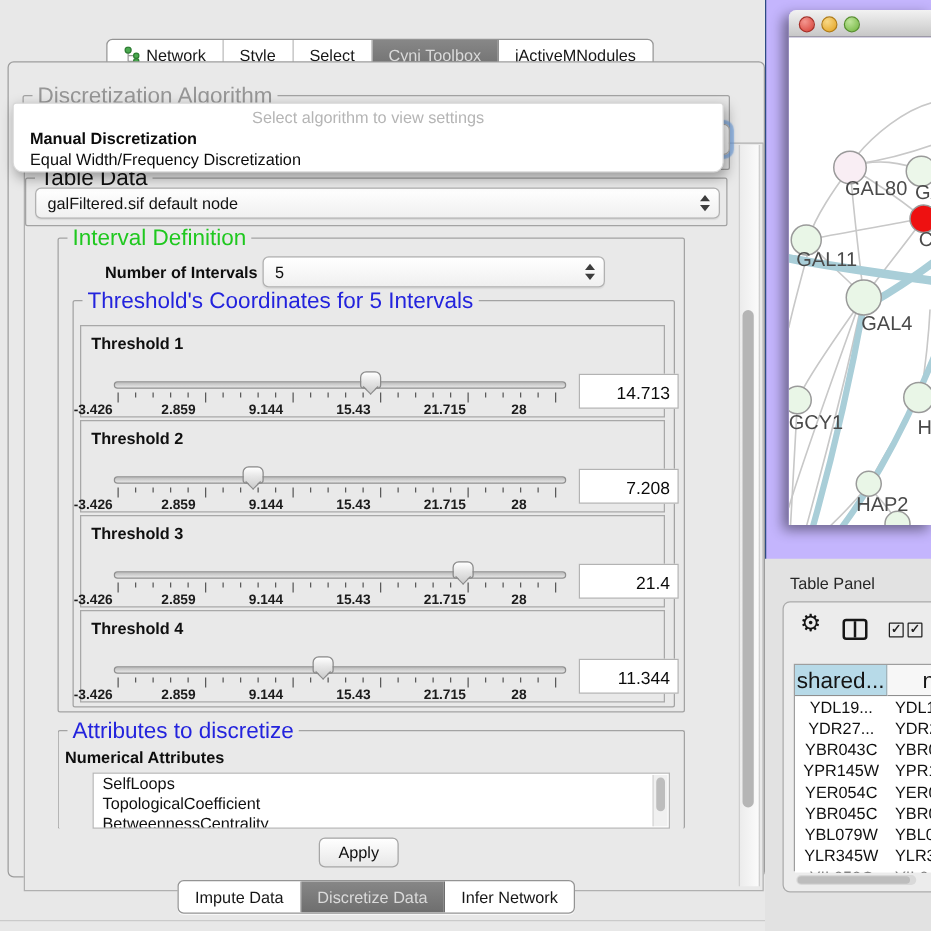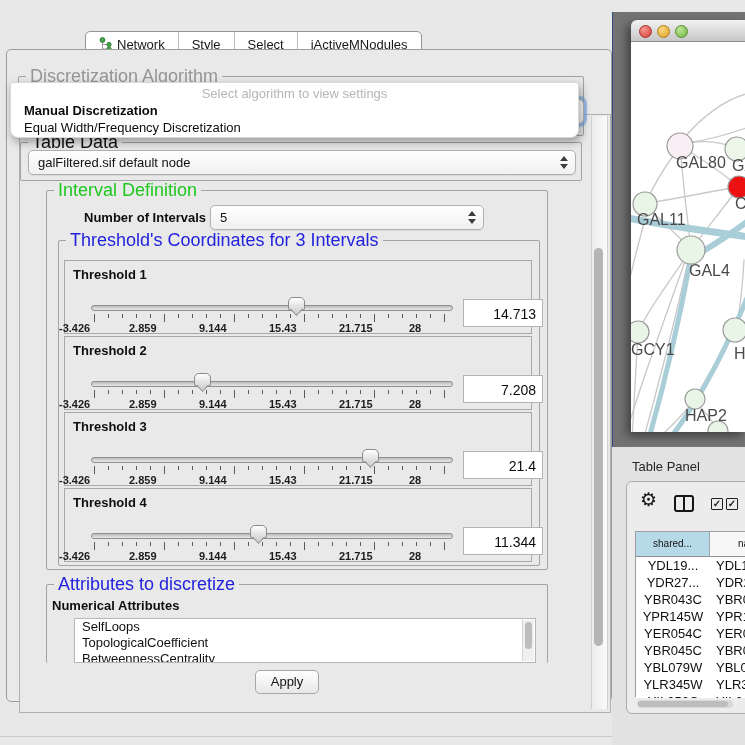--- a/index.html
+++ b/index.html
@@ -85,21 +85,21 @@
   .attr-item{height:16px;line-height:16px;padding-left:7px;font-size:13px;color:#101010;white-space:nowrap;}
   #attr-vscroll{position:absolute;right:1px;top:1px;width:11px;height:41px;background:#f0f0f0;border-left:1px solid #d5d5d5;}
   #attr-vscroll .vthumb{position:absolute;left:1.5px;top:2px;width:7px;height:27px;background:#bdbdbd;border-radius:4px;}
 
   .push-btn{position:absolute;height:22px;background:linear-gradient(#ffffff,#e7e7e7);
     border:1px solid #a6a6a6;border-radius:5px;font-size:13px;text-align:center;line-height:22px;color:#111;}
   #apply-btn{left:255px;top:670px;width:62px;}
   #bottom-line{position:absolute;left:0;top:736px;width:612px;height:1px;background:#cacaca;}
 
   
-  #net-frame{position:absolute;left:612px;top:12px;width:133px;height:524px;background:#737373;border-left:1px solid #2d4b82;}
+  #net-frame{position:absolute;left:612px;top:0;width:133px;height:524px;background:#c4b5fd;border-left:1px solid #2d4b82;}
   #net-window{position:absolute;left:18px;top:8px;width:115px;height:412px;border-radius:6px 0 0 0;overflow:hidden;
     box-shadow:-4px 4px 10px rgba(0,0,0,.45);}
   #net-titlebar{position:absolute;left:0;top:0;width:100%;height:22px;
     background:linear-gradient(#f2f2f2,#c7c7c7);border-bottom:1px solid #8f8f8f;box-sizing:border-box;}
   .light{position:absolute;top:4.5px;width:13px;height:13px;border-radius:50%;box-sizing:border-box;}
   .light.red{left:8px;background:radial-gradient(circle at 35% 30%,#f49790,#d63e35);border:1px solid #a62f28;}
   .light.yellow{left:26px;background:radial-gradient(circle at 35% 30%,#f8d886,#e3a11e);border:1px solid #b07c17;}
   .light.green{left:44px;background:radial-gradient(circle at 35% 30%,#bfe49a,#6fb53d);border:1px solid #578f2f;}
   #net-canvas{position:absolute;left:0;top:22px;width:115px;height:390px;background:#ffffff;}
   #net-svg text{font-size:16px;fill:#4a4a4a;}
@@ -110,21 +110,21 @@
   #tp-panel{position:absolute;left:14px;top:34px;width:119px;height:231px;background:#ececec;
     border:1px solid #ababab;border-radius:6px 0 0 6px;overflow:hidden;}
   #gear-icon{position:absolute;left:13px;top:8px;font-size:19px;color:#141414;line-height:20px;}
   #split-icon{position:absolute;left:47px;top:13px;width:16px;height:13px;border:2px solid #161616;border-radius:3px;}
   #split-icon::after{content:'';position:absolute;left:6.5px;top:0;bottom:0;width:2px;background:#161616;}
   .chk-icon{position:absolute;top:16px;width:10px;height:10px;border:1.5px solid #202020;border-radius:1px;
     font-size:10px;line-height:9px;text-align:center;color:#202020;font-weight:bold;}
   #chk1{left:84px;} #chk2{left:99px;}
   #tp-table{position:absolute;left:8px;top:49px;width:140px;height:166px;border:1px solid #9e9e9e;background:#fff;box-sizing:border-box;}
   #tp-header{display:flex;height:25px;}
-  .hcell{box-sizing:border-box;height:25px;line-height:24px;font-size:10px;border-right:1px solid #9aa7ad;border-bottom:1px solid #8f8f8f;}
+  .hcell{box-sizing:border-box;height:25px;line-height:24px;font-size:18px;border-right:1px solid #9aa7ad;border-bottom:1px solid #8f8f8f;}
   .hcell.c1{width:74px;text-align:center;background:#b7dae8;color:#141414;}
   .hcell.c2{flex:1;background:#f7f7f7;border-right:none;padding-left:28px;color:#141414;}
   #tp-rows{position:absolute;left:0;top:25px;width:100%;height:141px;overflow:hidden;background:#fff;}
   .trow{display:flex;height:17px;line-height:17px;font-size:13px;color:#101010;}
   .tcell1{width:74px;text-align:center;white-space:nowrap;}
   .tcell2{flex:1;padding-left:6px;white-space:nowrap;}
   #tp-hscroll{position:absolute;left:10px;top:218px;width:96px;height:8px;background:#d9d9d9;border-radius:4px;}
   #tp-hscroll .hthumb{position:absolute;left:1px;top:1px;width:90px;height:6px;background:#bdbdbd;border-radius:3px;}
 
   .lbl-bold{position:absolute;font-weight:bold;font-size:13px;color:#0e0e0e;white-space:nowrap;}
@@ -145,20 +145,23 @@
               <circle cx="10" cy="12" r="2.1" fill="#4aa94f" stroke="#2e7d33"></circle>
             </svg></span>
           <span>Network</span>
         </div>
         <div class="seg">
           <span>Style</span>
         </div>
         <div class="seg">
           <span>Select</span>
         </div>
+        <div class="seg sel">
+          <span>Cyni Toolbox</span>
+        </div>
         <div class="seg">
           <span>jActiveMNodules</span>
         </div>
       </div>
 
     <div id="content-panel">
       <div id="scrollpane"></div>
       <div id="main-vscroll">
         <div class="vthumb"></div>
       </div>
@@ -199,21 +202,21 @@
     <span class="lbl-bold" style="left:84px;top:210px;">Number of Intervals</span>
     <div class="combo" style="left:210px;top:205px;width:272px;">
       <span class="val">5</span>
       <span class="stepper">
           <span class="arr-up"></span>
           <span class="arr-dn"></span>
         </span>
     </div>
 
     <div class="grp" style="left:58px;top:240px;width:480px;height:324px;">
-      <span class="gtitle blue">Threshold's Coordinates for 3 Intervals</span>
+      <span class="gtitle blue">Threshold's Coordinates for 5 Intervals</span>
     </div>
     <div id="thr-boxes">
         <div class="tbox" style="top: 260px;">
           <div class="tlabel">Threshold 1</div>
           <div class="sl-track"></div>
           <div class="sl-ticks">
             <div class="tick major" style="left: 0px;"></div>
             <div class="tick minor" style="left: 14px;"></div>
             <div class="tick minor" style="left: 28px;"></div>
             <div class="tick minor" style="left: 42px;"></div>
@@ -381,20 +384,31 @@
           <div class="attr-item">TopologicalCoefficient</div>
           <div class="attr-item">BetweennessCentrality</div>
         </div>
       <div id="attr-vscroll">
         <div class="vthumb"></div>
       </div>
     </div>
 
     <div id="apply-btn" class="push-btn">Apply</div>
 
+    <div id="bottom-tabs" class="segctl">
+        <div class="seg">
+          <span>Impute Data</span>
+        </div>
+        <div class="seg sel">
+          <span>Discretize Data</span>
+        </div>
+        <div class="seg">
+          <span>Infer Network</span>
+        </div>
+      </div>
     <div id="bottom-line"></div>
   </div>
 
   <div id="net-frame">
     <div id="net-window">
       <div id="net-titlebar">
         <span class="light red"></span>
         <span class="light yellow"></span>
         <span class="light green"></span>
       </div>

